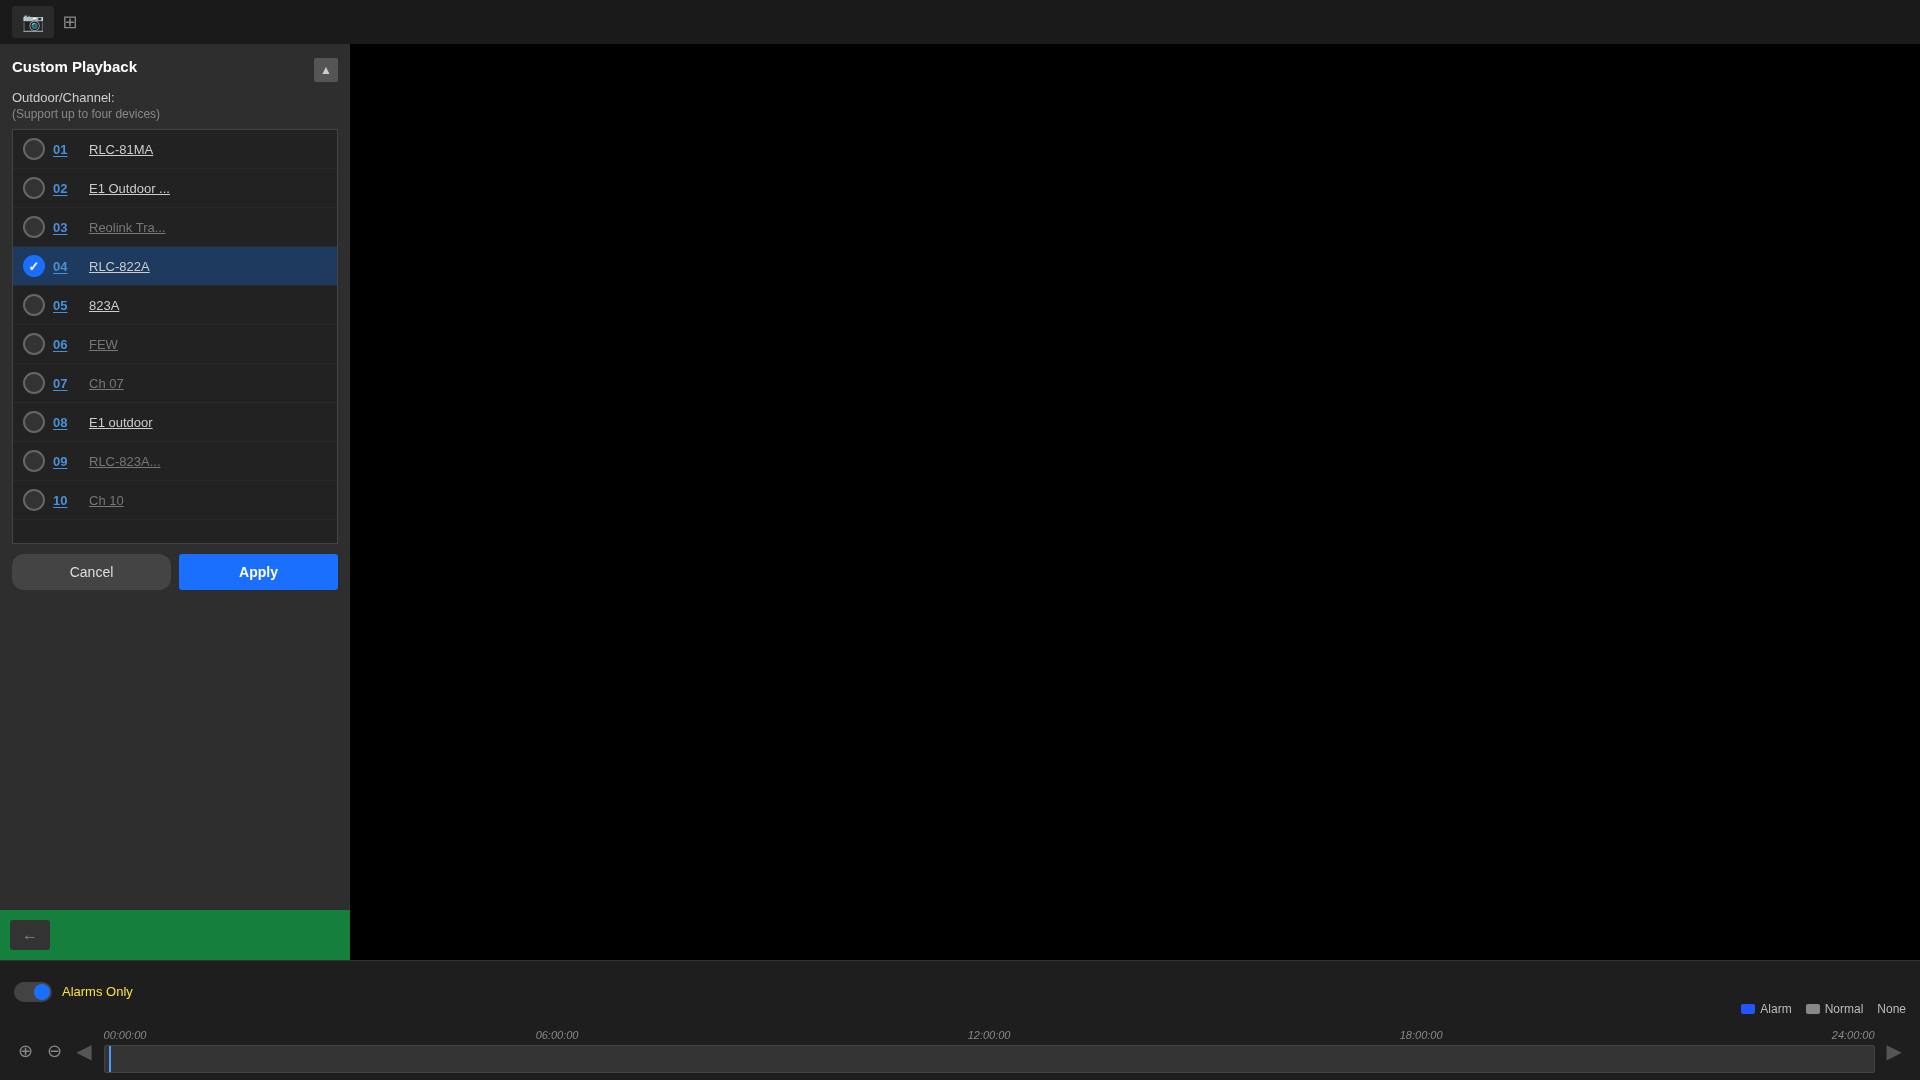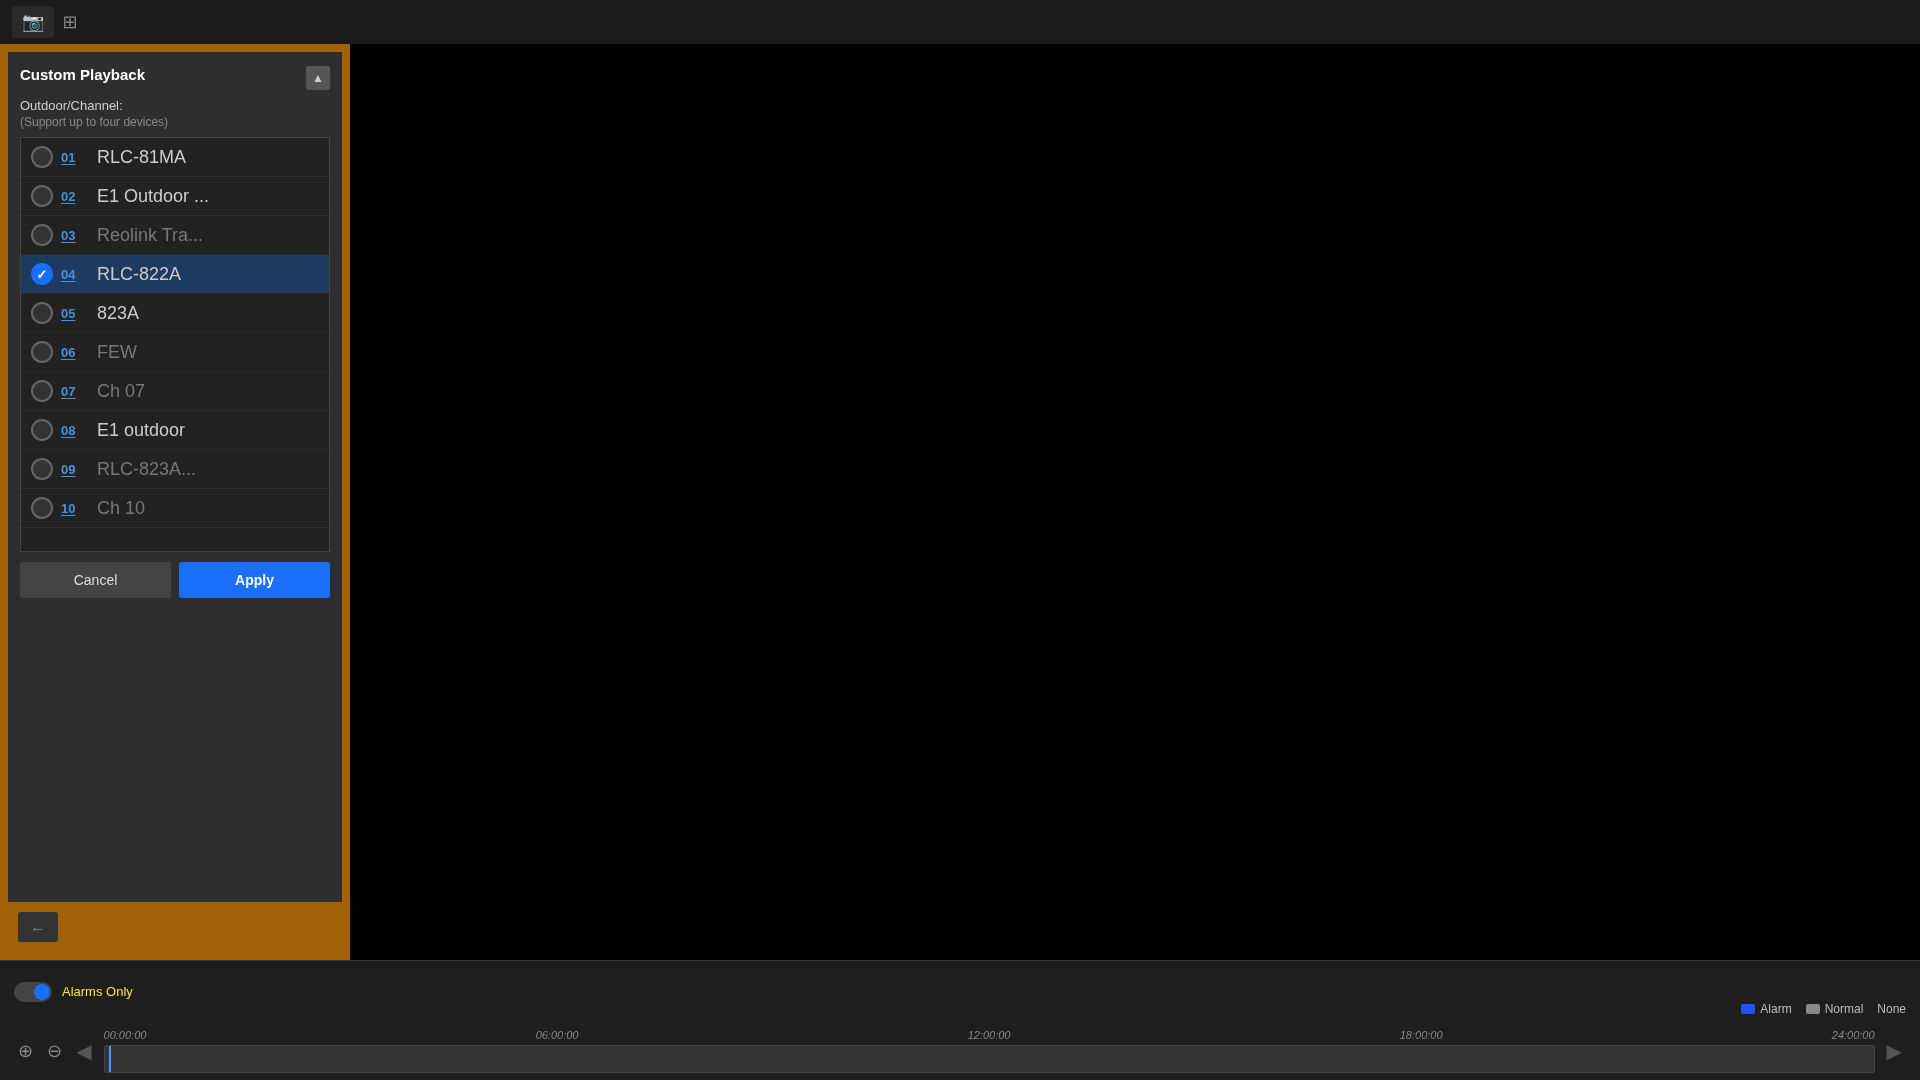--- a/index.html
+++ b/index.html
@@ -15,24 +15,24 @@
 
     .main-area {
       display: flex;
       flex: 1;
       height: calc(100% - 120px);
     }
 
     
     .sidebar {
       width: 350px;
-      background: #a16207;
+      background: #15803d;
       display: flex;
       flex-direction: column;
-      padding: 8px;
+      padding: 0;
       flex-shrink: 0;
       position: relative;
     }
 
     
     .playback-panel {
       background: #2e2e2e;
       padding: 14px 12px 12px 12px;
       flex: 1;
     }
@@ -137,41 +137,42 @@
       font-size: 13px;
       min-width: 28px;
       margin-right: 8px;
       text-decoration: underline;
       text-underline-offset: 2px;
       font-weight: bold;
     }
 
     .channel-name {
       color: #cccccc;
-      font-size: 18px;
+      font-size: 13px;
+      text-decoration: underline;
     }
 
     .channel-name.dimmed {
       color: #777;
     }
 
     .panel-buttons {
       display: flex;
       gap: 8px;
     }
 
     .cancel-btn {
       flex: 1;
       padding: 10px;
       background: #444;
       border: none;
       color: #ddd;
       font-size: 14px;
       cursor: pointer;
-      border-radius: 3px;
+      border-radius: 12px;
     }
 
     .apply-btn {
       flex: 1;
       padding: 10px;
       background: #1a6fff;
       border: none;
       color: #fff;
       font-size: 14px;
       cursor: pointer;

